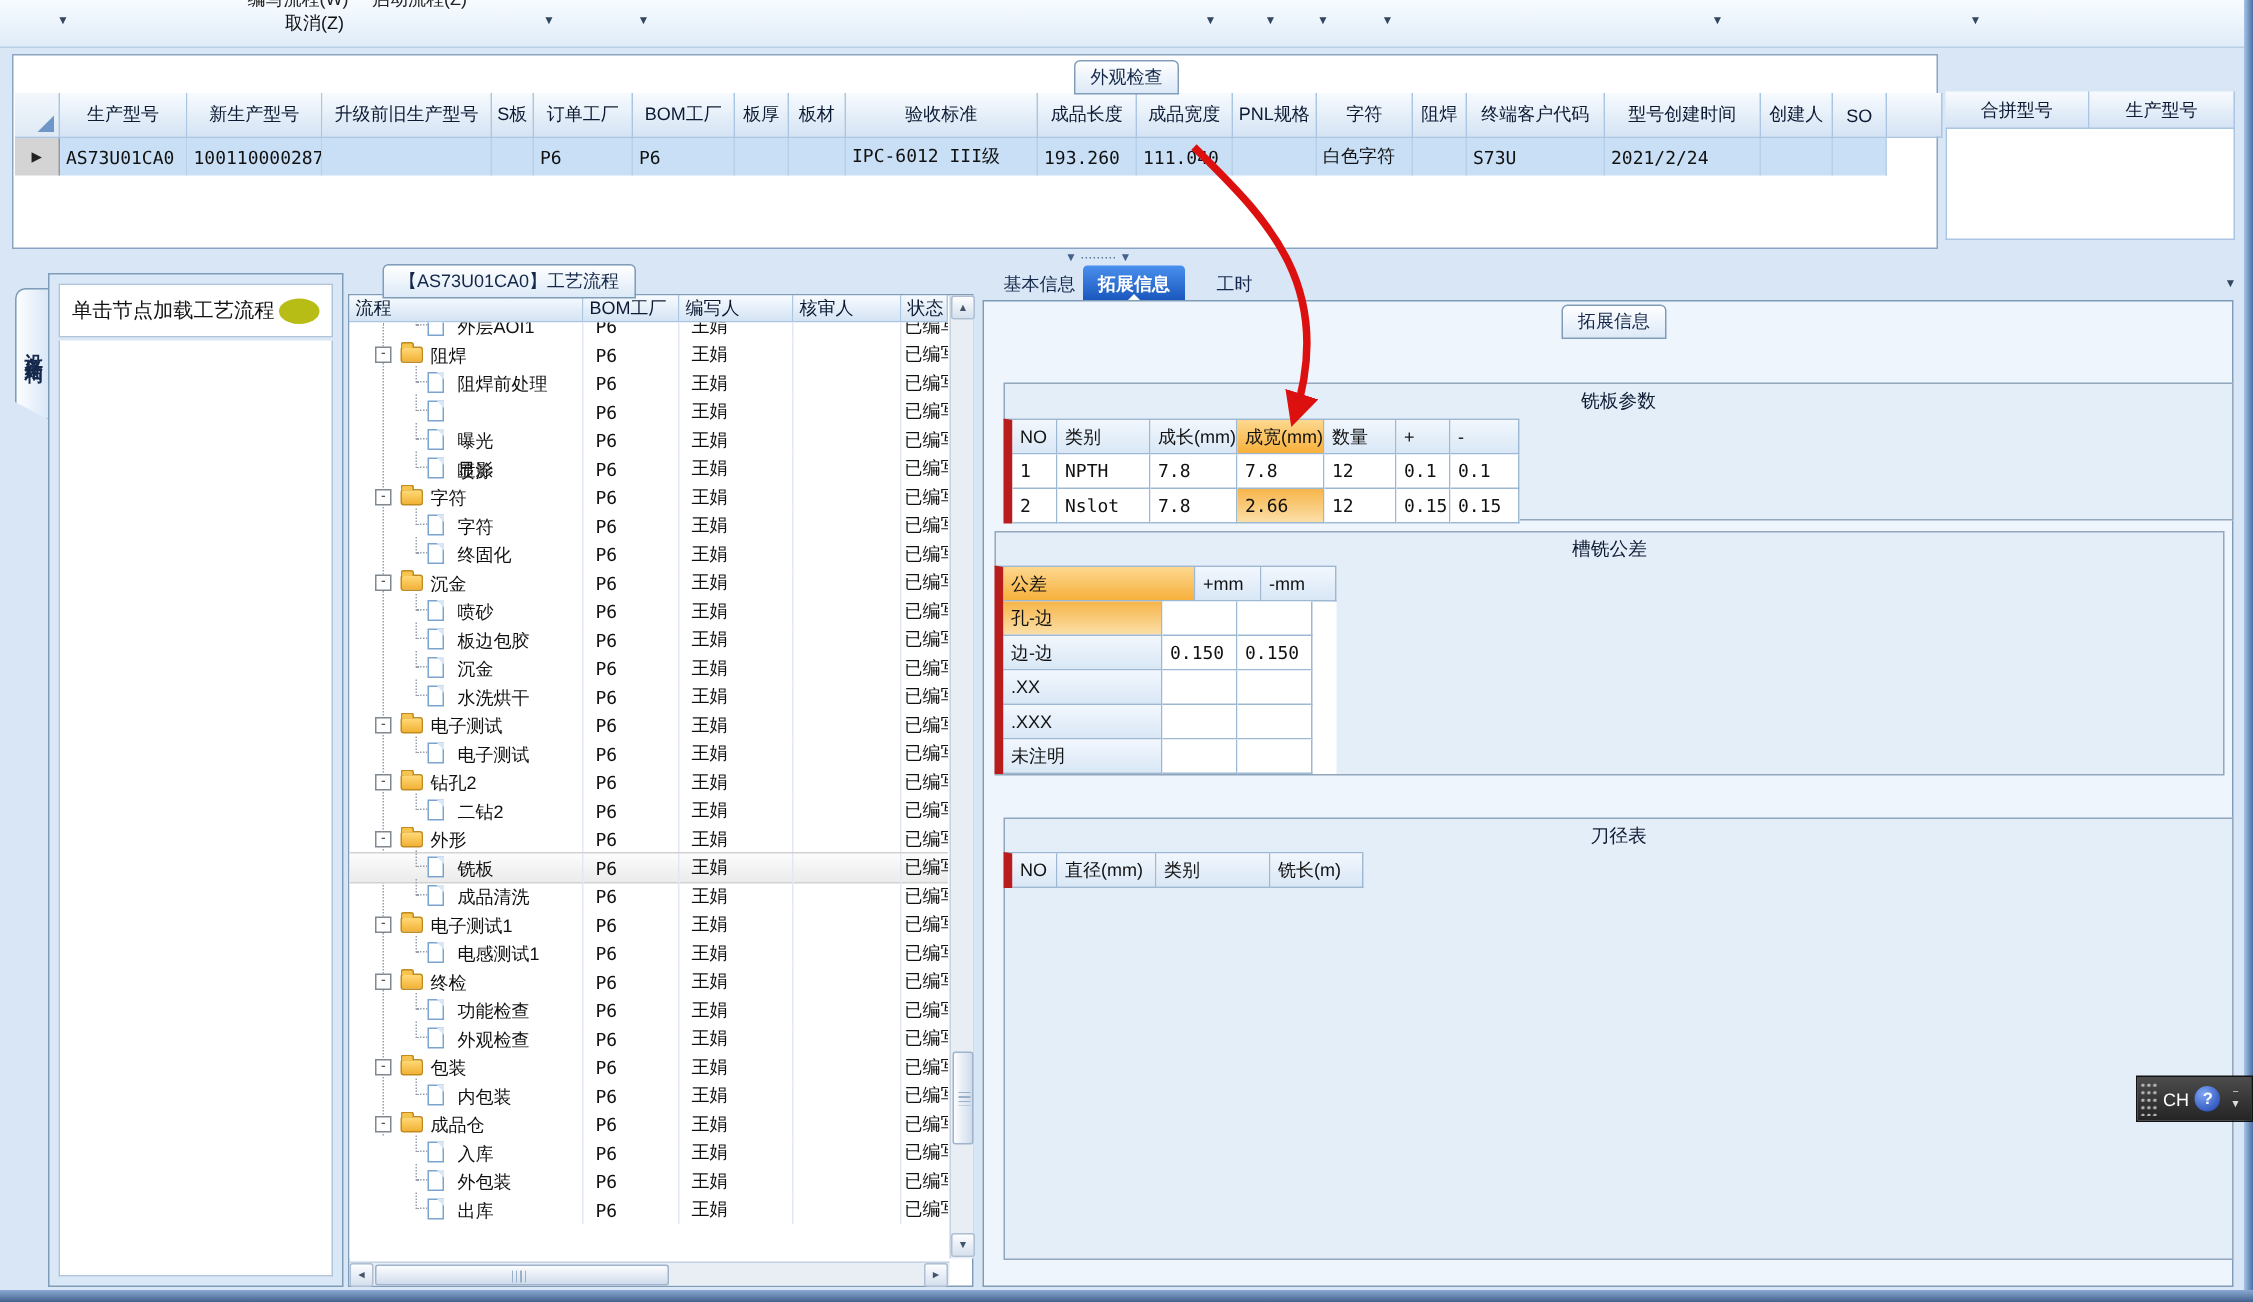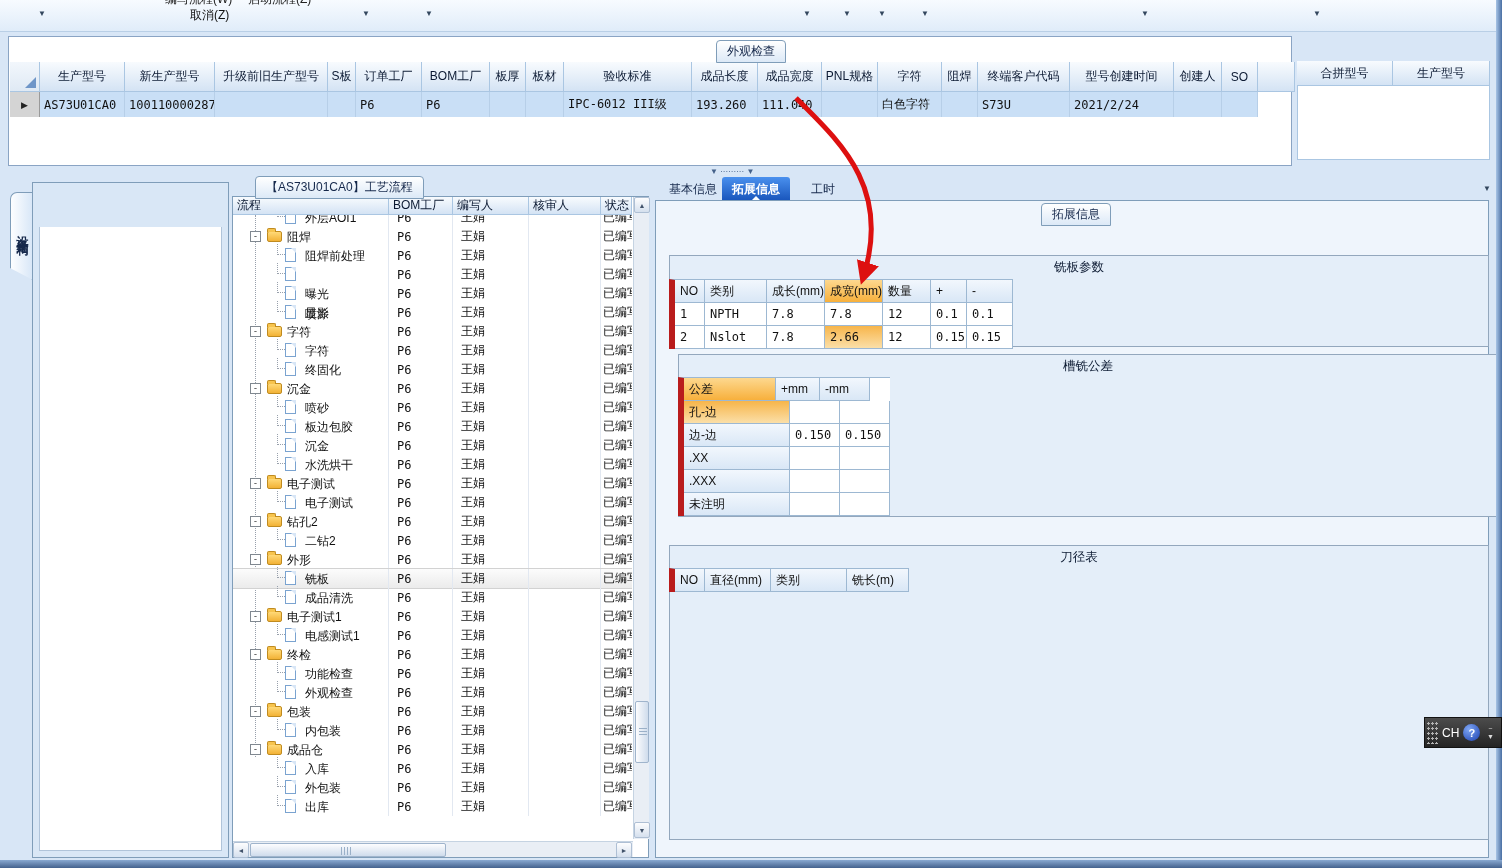--- a/index.html
+++ b/index.html
@@ -198,20 +198,24 @@
     <div id="side-head">
         <div class="mh" style="width: 96px; height: 25px;">合拼型号</div>
         <div class="mh" style="width: 97px; height: 25px;">生产型号</div>
       </div>
     <div id="side-body"></div>
   </div>
 
   <div id="left-area">
     <div id="vtab">设备结构</div>
     <div id="left-box">
+      <div id="hint-bar">
+        <span>单击节点加载工艺流程</span>
+        <span class="bubble"></span>
+      </div>
       <div id="left-body"></div>
     </div>
   </div>
 
   <div class="badge" id="mid-tab">【AS73U01CA0】工艺流程</div>
   <div id="mid-box">
     <div id="mid-head">
         <div class="gh" style="width: 156px;">流程</div>
         <div class="gh" style="width: 64px;">BOM工厂</div>
         <div class="gh" style="width: 76px;">编写人</div>
@@ -625,25 +629,25 @@
               <div class="sc num" style="width: 62px;">Nslot</div>
               <div class="sc num" style="width: 58px;">7.8</div>
               <div class="sc num hl" style="width: 58px;">2.66</div>
               <div class="sc num" style="width: 48px;">12</div>
               <div class="sc num" style="width: 36px;">0.15</div>
               <div class="sc num" style="width: 46px;">0.15</div>
             </div>
           </div>
       </div>
 
-      <div class="grp" style="left:22px;top:153px;width:820px;height:163px">
+      <div class="grp" style="left:7px;top:153px;width:820px;height:163px">
         <div class="grp-title">槽铣公差</div>
         <div class="stable" id="slot-table" style="left:-1px;top:22px">
             <div class="srow">
-              <div class="sc h hl-h" style="width: 92px;">公差</div>
+              <div class="sc h hl-h" style="width: 128px;">公差</div>
               <div class="sc h" style="width: 44px;">+mm</div>
               <div class="sc h" style="width: 50px;">-mm</div>
             </div>
             <div class="srow">
               <div class="sc h hl" style="width: 106px;">孔-边</div>
               <div class="sc num" style="width: 50px;"></div>
               <div class="sc num" style="width: 50px;"></div>
             </div>
             <div class="srow">
               <div class="sc h" style="width: 106px;">边-边</div>

